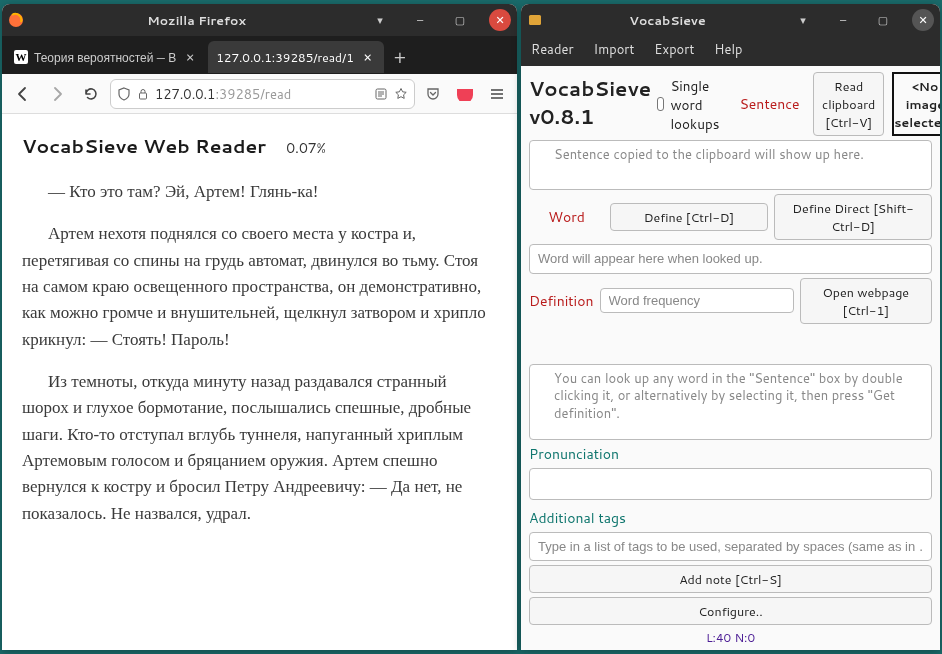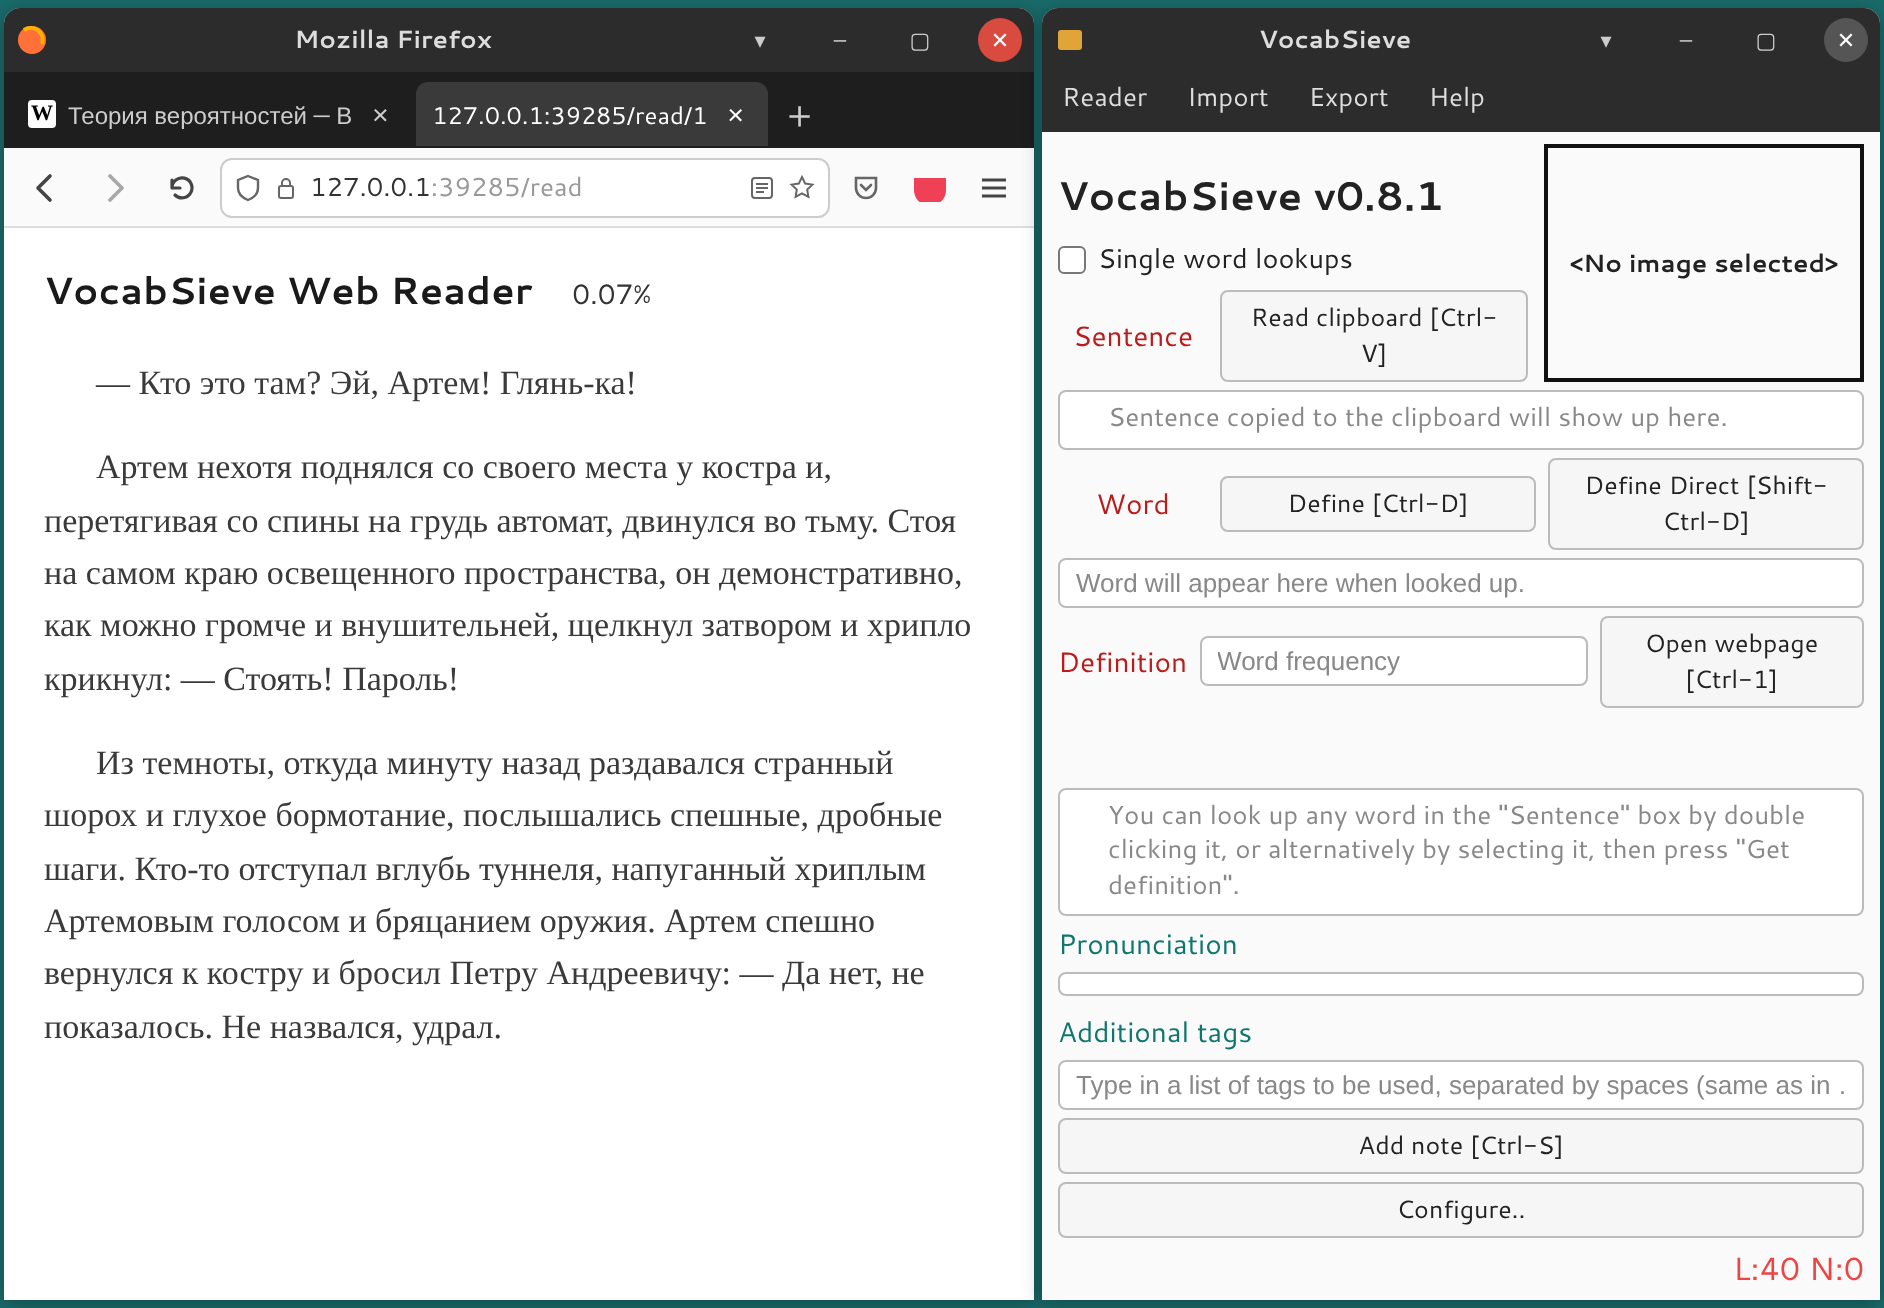--- a/index.html
+++ b/index.html
@@ -166,23 +166,21 @@
   gap: 4px;
   overflow: hidden;
 }
 .vs-toprow {
   display: flex;
   gap: 8px;
 }
 .vs-topleft {
   flex: 1;
   display: flex;
-  flex-direction: column;
   gap: 6px;
-  margin-top: 10px;
 }
 .vs-h1 { font-size: 20px; font-weight: 600; color: #222; padding: 2px 0; }
 .vs-check-row { display: flex; align-items: center; gap: 6px; font-size: 13.5px; color: #222; }
 .vs-check { width: 14px; height: 14px; border: 1px solid #777; border-radius: 3px; background: #fff; }
 .vs-imgbox {
   width: 160px;
   border: 2px solid #111;
   display: flex;
   align-items: center;
   justify-content: center;
@@ -226,24 +224,24 @@
   padding: 5px 24px;
   font-size: 13px;
   color: #888;
   line-height: 1.35;
 }
 .vs-sentence-box { height: 50px; }
 .vs-def-box { height: 76px; margin-top: 36px; }
 .vs-pron-box { height: 32px; background: #fff; border: 1px solid #bbb; border-radius: 4px; }
 .vs-status {
   display: flex;
-  justify-content: flex-end;
+  justify-content: center;
   padding: 2px 8px 4px 8px;
-  font-size: 16px;
-  color: #ef4444;
+  font-size: 12px;
+  color: #4c1d95;
   background: #fafafa;
 }
 svg { display: block; }
 </style>
 </head>
 <body>
 
 <div class="window window-left">
 
   <div class="titlebar">

